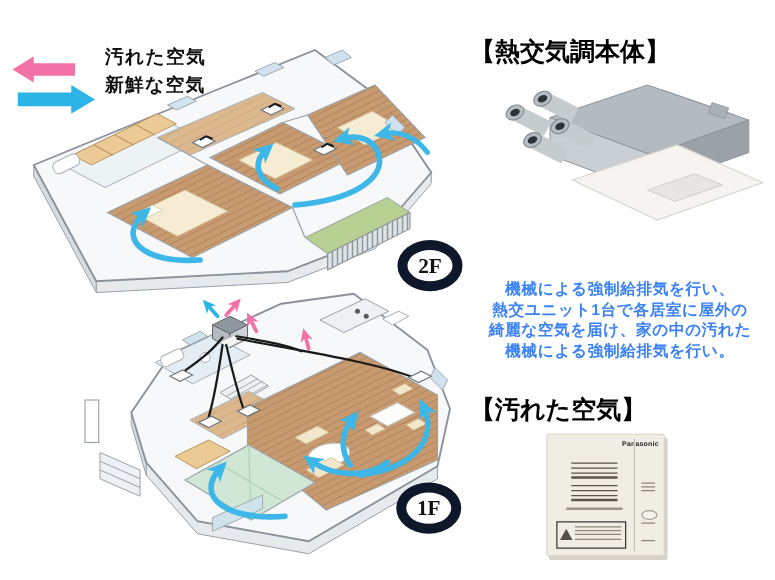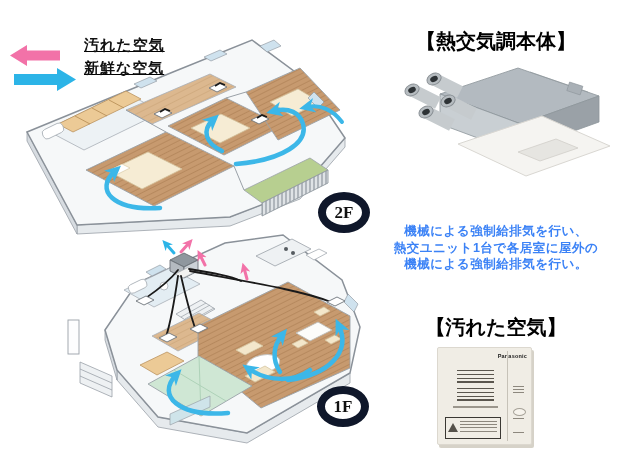--- a/index.html
+++ b/index.html
@@ -1,33 +1,33 @@
 <!DOCTYPE html>
 <html style="--dirty-pink: #f272a8; --fresh-blue: #2cb4e7; --airflow-blue: #3cb7e8; --wood: #c79a6f; --wood-light: #d9b58c; --tatami-green: #cfe7d4; --balcony-green: #b7cf90; --wall-gray: #9aa1a8; --duct-black: #1a1a1a;"><head>
 <meta charset="utf-8">
 <style>
   html,body{margin:0;padding:0;}
   body{width:620px;height:464px;background:#fff;font-family:"Liberation Sans","DejaVu Sans",sans-serif;}
   .canvas{position:relative;width:620px;height:464px;background:#fff;overflow:hidden;}
 
   
-  .legend{position:absolute;left:10px;top:34px;text-decoration:underline;}
+  .legend{position:absolute;left:10px;top:34px;}
   .legend-row{display:flex;align-items:center;height:22px;margin-bottom:1px;}
   .legend-arrow{width:62px;display:flex;justify-content:flex-start;}
   .legend-label{font-size:15px;font-weight:bold;color:#111;margin-left:12px;letter-spacing:1px;}
 
   
   .floor-badge{position:absolute;width:36px;height:25px;border:8px solid #0f172a;border-radius:50%;
     display:flex;align-items:center;justify-content:center;background:#fff;
     font-family:"Liberation Serif","DejaVu Serif",serif;font-size:17px;font-weight:bold;color:#111;}
   .badge-2f{left:318px;top:192px;}
   .badge-1f{left:317px;top:386px;}
 
   
-  .sec-title{position:absolute;left:376px;width:240px;text-align:center;
+  .sec-title{position:absolute;left:376px;width:240px;text-align:left;
     font-size:20px;font-weight:bold;color:#000;letter-spacing:0px;white-space:nowrap;}
   .t1{top:28px;}
   .t2{top:191px;}
   .t3{top:314px;}
   .desc{position:absolute;left:376px;top:223px;width:240px;text-align:center;
     font-size:12.5px;font-weight:bold;color:#3b82f6;line-height:16.5px;letter-spacing:0.5px;}
 
   
   .remote{position:absolute;left:437px;top:347px;width:93px;height:96px;background:#f0ede5;
     border:1px solid #dcd8cf;border-radius:2px;box-shadow:2px 3px 0 #d6d2c8;}
@@ -274,20 +274,21 @@
       <line x1="56" y1="41" x2="82" y2="54" stroke="#c6cbce" stroke-width="13"></line>
       <ellipse cx="56" cy="41" rx="7.5" ry="5.5" transform="rotate(-27 56 41)" fill="#b6bcc0" stroke="#878d92" stroke-width="0.9"></ellipse>
       <ellipse cx="56" cy="41" rx="4" ry="2.8" transform="rotate(-27 56 41)" fill="#2e3336"></ellipse>
     </g>
   </svg>
 
 
   <div class="desc">
     <div>機械による強制給排気を行い、</div>
     <div>熱交ユニット1台で各居室に屋外の</div>
+    <div>綺麗な空気を届け、家の中の汚れた</div>
     <div>機械による強制給排気を行い。</div>
   </div>
 
   <div class="sec-title t3">【汚れた空気】</div>
 
   <div class="remote">
     <span class="remote-brand">Panasonic</span>
     <div class="slot-group sg1">
       <div class="slot"></div>
         <div class="slot"></div>

